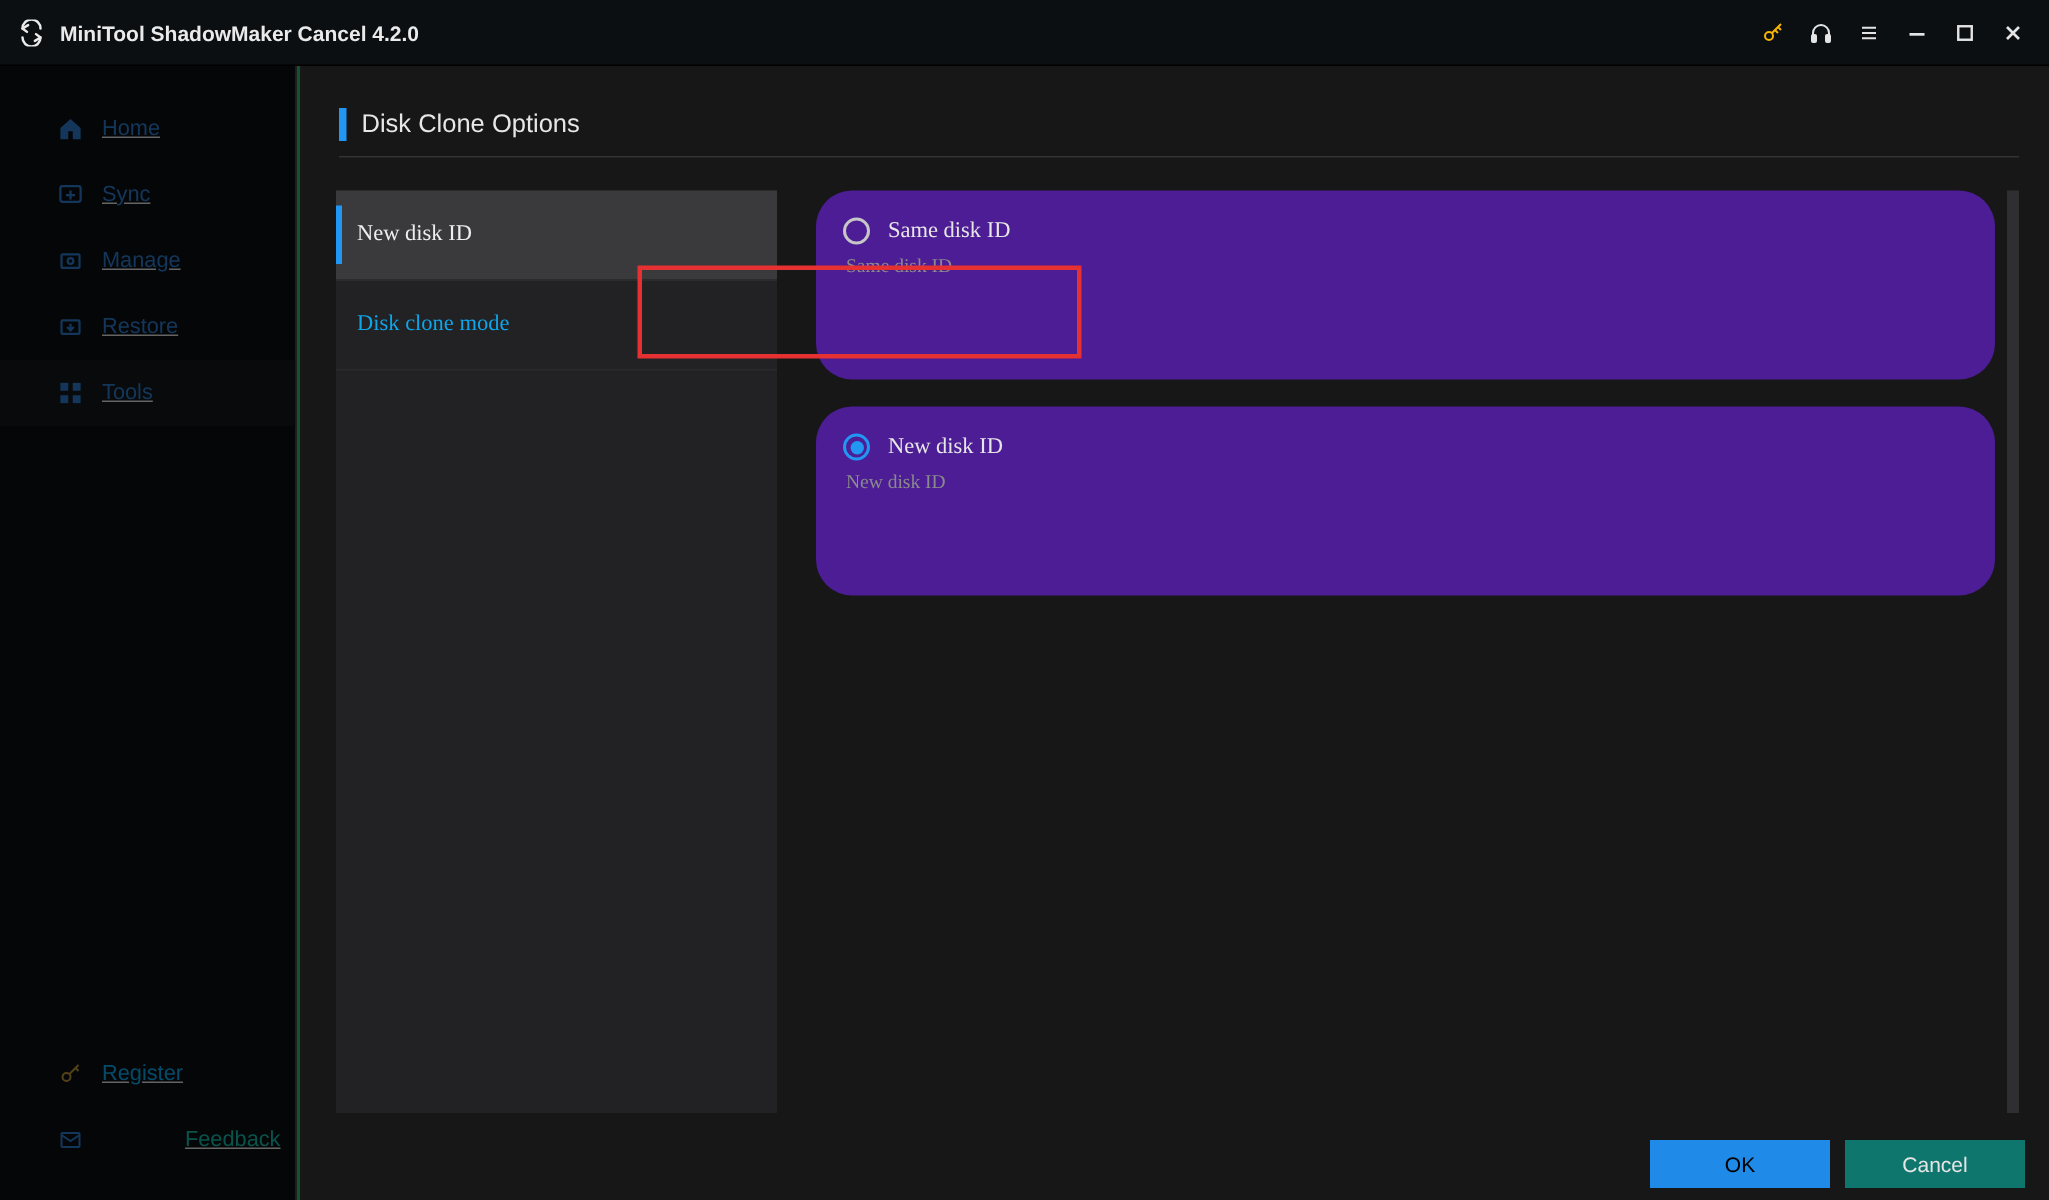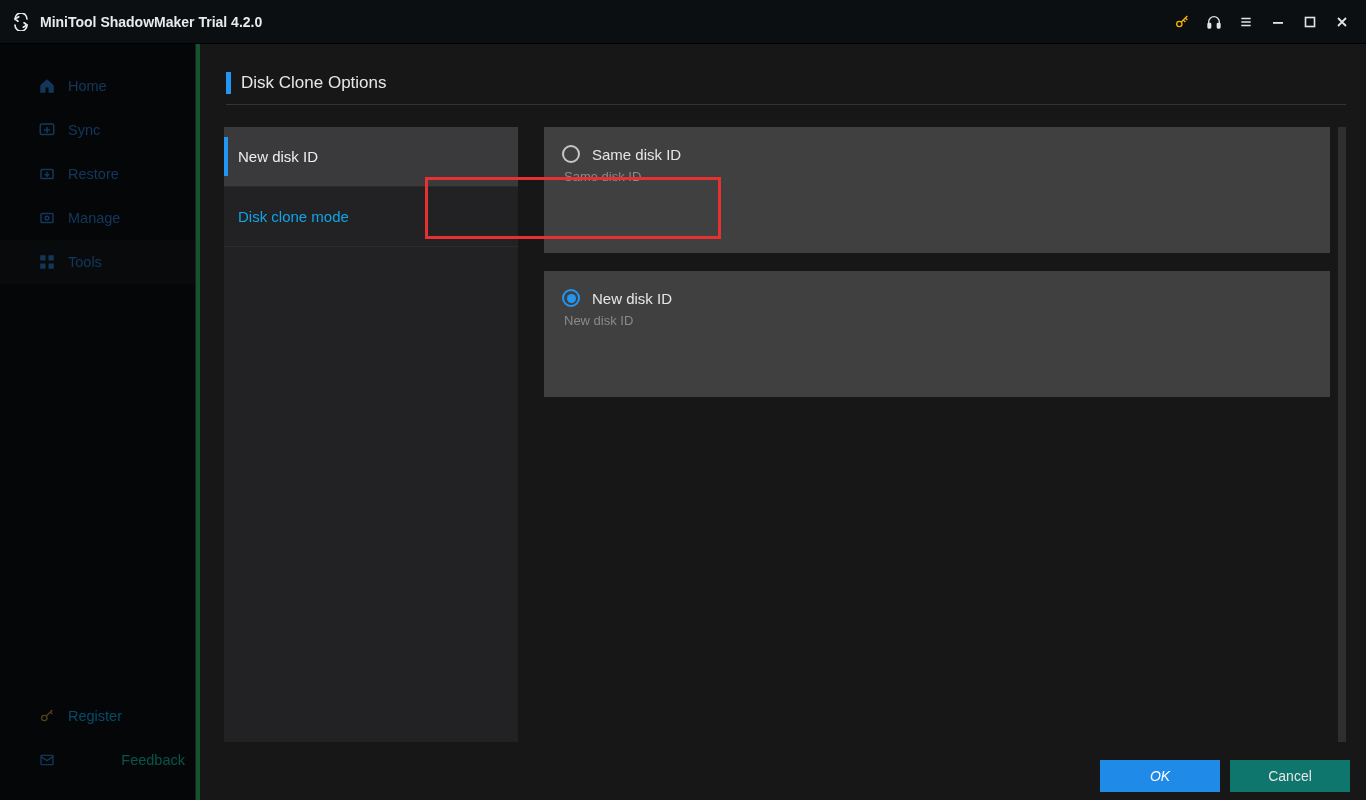--- a/index.html
+++ b/index.html
@@ -11,77 +11,77 @@
   .titlebar .logo { width:22px; height:22px; display:flex; align-items:center; justify-content:center; margin-right:8px;}
   .titlebar .title { font-size:14px; font-weight:600; color:#eaeaea; }
   .titlebar .spacer { flex:1; }
   .titlebar .tbtn { width:32px; height:28px; display:flex; align-items:center; justify-content:center; color:#e4e4e4; font-size:14px; }
   .titlebar .tbtn.key { color:#f5b400; }
   .titlebar .tbtn svg { display:block; }
 
   .body { flex:1; display:flex; min-height:0; }
 
   
-  .sidebar { width:200px; background:#0c0f12; border-right:5px solid #14532d; padding-top:20px; display:flex; flex-direction:column; position:relative;}
+  .sidebar { width:200px; background:#0c0f12; border-right:3px solid #14532d; padding-top:20px; display:flex; flex-direction:column; position:relative;text-decoration:underline;}
   .sidebar::after{content:"";position:absolute;right:-1px;top:0;bottom:0;width:1px;background:#1c1e20;}
   .sidebar .dim { position:absolute; inset:0; background:rgba(0,0,0,0.55); pointer-events:none;}
   .nav { list-style:none; padding:0 0 0 0; }
   .nav li { height:44px; display:flex; align-items:center; gap:14px; padding:0 10px 0 38px; color:#2a79c7; font-size:14.5px; position:relative;}
   .nav li .icon { position:absolute; left:38px; width:18px; height:18px; display:flex; align-items:center; justify-content:center; color:#2a79c7;}
   .nav li span.label{ margin-left:30px; }
   .nav li.active { background:rgba(20,25,30,0.9);}
   .bottomnav { margin-top:auto; padding-bottom:18px;}
   .bottomnav li { color:#b89135; }
   .bottomnav li.mail{ color:#14b8a6;justify-content:flex-end; }
 
   
   .main { flex:1; background:#171718; position:relative; display:flex; flex-direction:column;}
   .page { flex:1; padding:28px 20px 0 20px; display:flex; flex-direction:column; min-height:0;}
   .page-title-row { display:flex; align-items:center; gap:10px; border-bottom:1px solid #333335; padding-bottom:10px; margin:0 0 22px 6px;}
   .page-title-row .bar { width:5px; height:22px; background:#2196f3; }
   .page-title { color:#e7e7e7; font-size:17px; font-weight:400;}
 
-  .content { flex:1; display:flex; gap:26px; min-height:0; padding-bottom:10px; padding-left:4px;}
+  .content { flex:1; display:flex; gap:26px; min-height:0; padding-bottom:10px; padding-left:4px;font-family:Liberation Serif, serif;}
   .tabs { width:294px; background:#222224; display:flex; flex-direction:column;}
   .tab { height:60px; display:flex; align-items:center; padding-left:14px; color:#0ea5e9; font-size:15px; border-bottom:1px solid #2b2b2d;}
   .tab.active { background:#3a3a3c; position:relative; color:#eee;}
   .tab.active::before{content:"";position:absolute;left:0;top:10px;bottom:10px;width:4px;background:#2196f3;}
 
   .panel { flex:1; display:flex; flex-direction:column; gap:18px; position:relative; padding-right:16px;}
   .scrollbar { position:absolute; right:0; top:0; bottom:0; width:8px; background:#2f2f31;}
-  .card { background:#404040; min-height:126px; padding:18px 0 18px 18px;}
+  .card { background:#4c1d95; min-height:126px; padding:18px 0 18px 18px;border-radius:24px;}
   .radio-row { display:flex; align-items:center; gap:12px; }
   .radio { width:18px; height:18px; border:2.2px solid #c7c7c7; border-radius:50%; display:flex; align-items:center; justify-content:center;}
   .radio.sel { border-color:#2196f3;}
   .radio.sel::after{content:"";width:9px;height:9px;border-radius:50%;background:#2196f3;}
   .radio-title { color:#e6e6e6; font-size:15px;}
   .radio-desc { color:#8a8a8c; font-size:13px; margin-top:6px; margin-left:2px;}
 
   .footer { height:48px; display:flex; align-items:center; justify-content:flex-end; gap:10px; padding:0 16px 0 0;}
   .btn { width:120px; height:32px; display:flex; align-items:center; justify-content:center; font-size:14px; }
-  .btn-primary { background:#1f8ae8; color:#ffffff;font-style:italic;}
+  .btn-primary { background:#1f8ae8; color:#000000;}
   .btn-secondary { background:#0f766e; color:#e5e5e5;}
 
   .highlight-box { position:absolute; border:3px solid #e53131; left:225px; top:133px; width:296px; height:62px; pointer-events:none;}
 </style>
 </head>
 <body>
 
 <div class="app">
 
   <div class="titlebar">
     <div class="logo">
       <svg width="18" height="18" viewBox="0 0 24 24" fill="none" stroke="#eaeaea" stroke-width="2.2">
           <path d="M4 8 A8 8 0 0 1 20 8" stroke-linecap="round"></path>
           <path d="M20 16 A8 8 0 0 1 4 16" stroke-linecap="round"></path>
           <path d="M9 5 L4 8 L8 11" stroke-linecap="round" stroke-linejoin="round" fill="none"></path>
           <path d="M15 19 L20 16 L16 13" stroke-linecap="round" stroke-linejoin="round" fill="none"></path>
         </svg>
     </div>
-    <div class="title">MiniTool ShadowMaker Trial 4.2.0</div>
+    <div class="title">MiniTool ShadowMaker Cancel 4.2.0</div>
     <div class="spacer"></div>
     <div class="tbtn key">
       <svg width="16" height="16" viewBox="0 0 24 24" fill="none" stroke="currentColor" stroke-width="2">
           <circle cx="8" cy="15" r="4"></circle>
           <path d="M11 12 L20 3 M17 6 L20 9 M14 9 L17 12"></path>
         </svg>
     </div>
     <div class="tbtn">
       <svg width="16" height="16" viewBox="0 0 24 24" fill="none" stroke="currentColor" stroke-width="2">
           <path d="M4 14v-2a8 8 0 0 1 16 0v2"></path>
@@ -129,33 +129,33 @@
                 <rect x="3" y="4" width="18" height="14" rx="2"></rect>
                 <path d="M8 12h8M12 8v8"></path>
               </svg>
             </span>
           <span class="label">Sync</span>
         </li>
         <li>
           <span class="icon">
               <svg width="18" height="18" viewBox="0 0 24 24" fill="none" stroke="currentColor" stroke-width="2">
                 <rect x="4" y="6" width="16" height="12" rx="1"></rect>
-                <path d="M9 12l3 3 3-3M12 9v6"></path>
-              </svg>
-            </span>
-          <span class="label">Restore</span>
+                <circle cx="12" cy="12" r="2.5"></circle>
+              </svg>
+            </span>
+          <span class="label">Manage</span>
         </li>
         <li>
           <span class="icon">
               <svg width="18" height="18" viewBox="0 0 24 24" fill="none" stroke="currentColor" stroke-width="2">
                 <rect x="4" y="6" width="16" height="12" rx="1"></rect>
-                <circle cx="12" cy="12" r="2.5"></circle>
-              </svg>
-            </span>
-          <span class="label">Manage</span>
+                <path d="M9 12l3 3 3-3M12 9v6"></path>
+              </svg>
+            </span>
+          <span class="label">Restore</span>
         </li>
         <li class="active">
           <span class="icon">
               <svg width="18" height="18" viewBox="0 0 24 24" fill="currentColor">
                 <rect x="3" y="3" width="7" height="7"></rect>
                 <rect x="14" y="3" width="7" height="7"></rect>
                 <rect x="3" y="14" width="7" height="7"></rect>
                 <rect x="14" y="14" width="7" height="7"></rect>
               </svg>
             </span>

